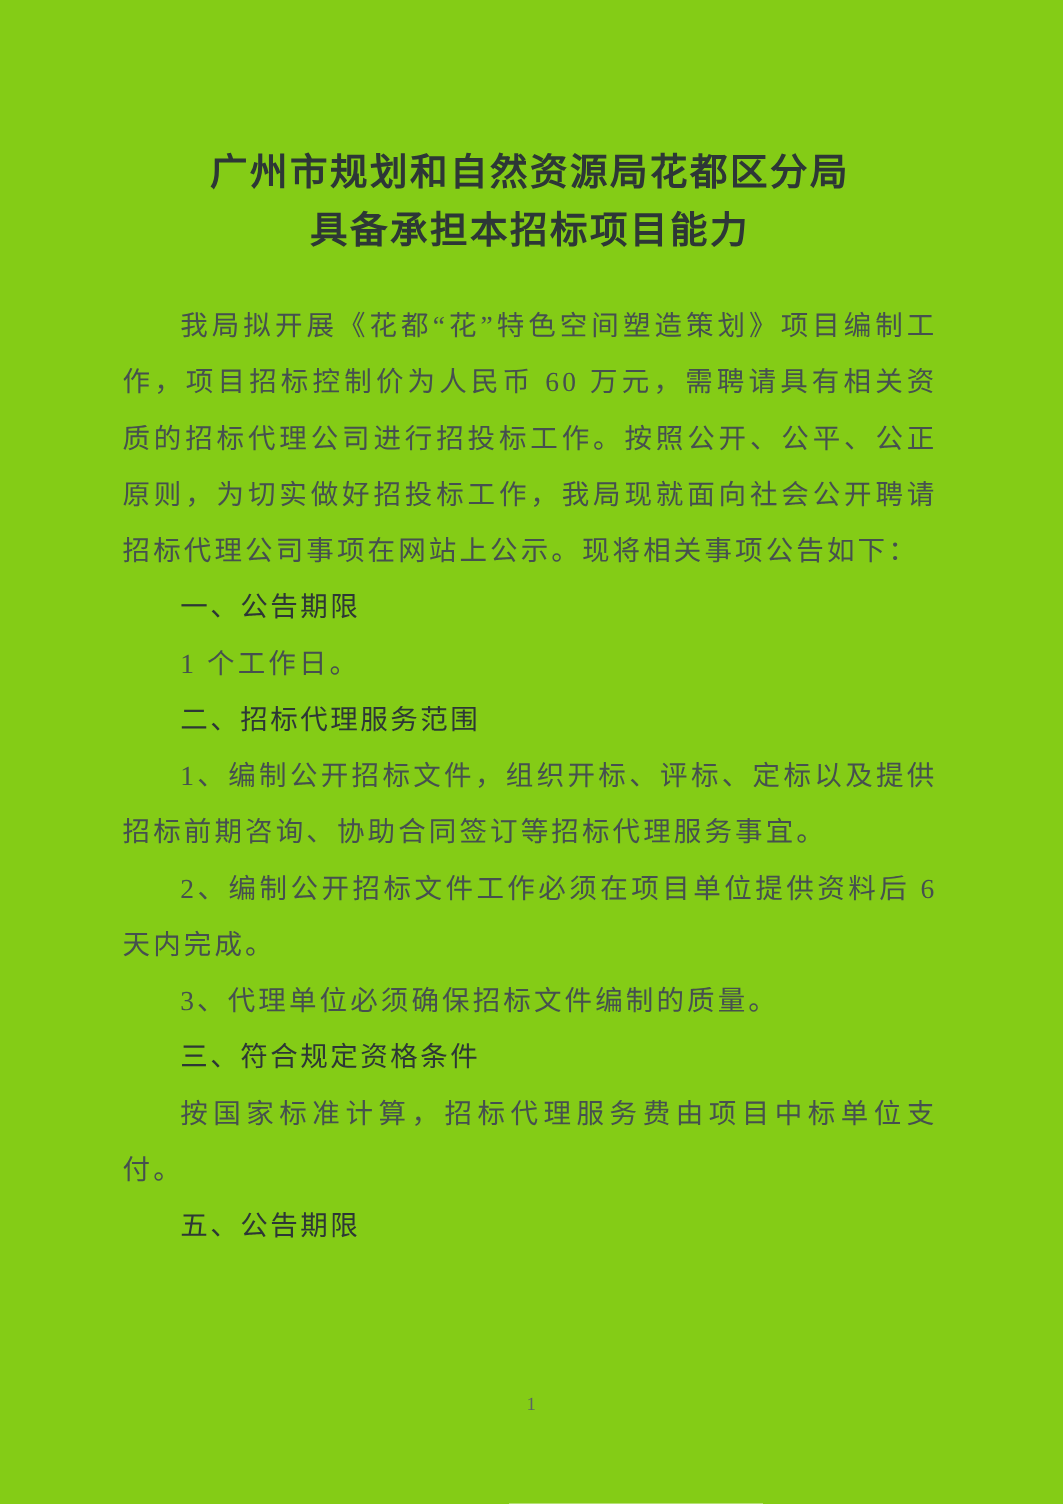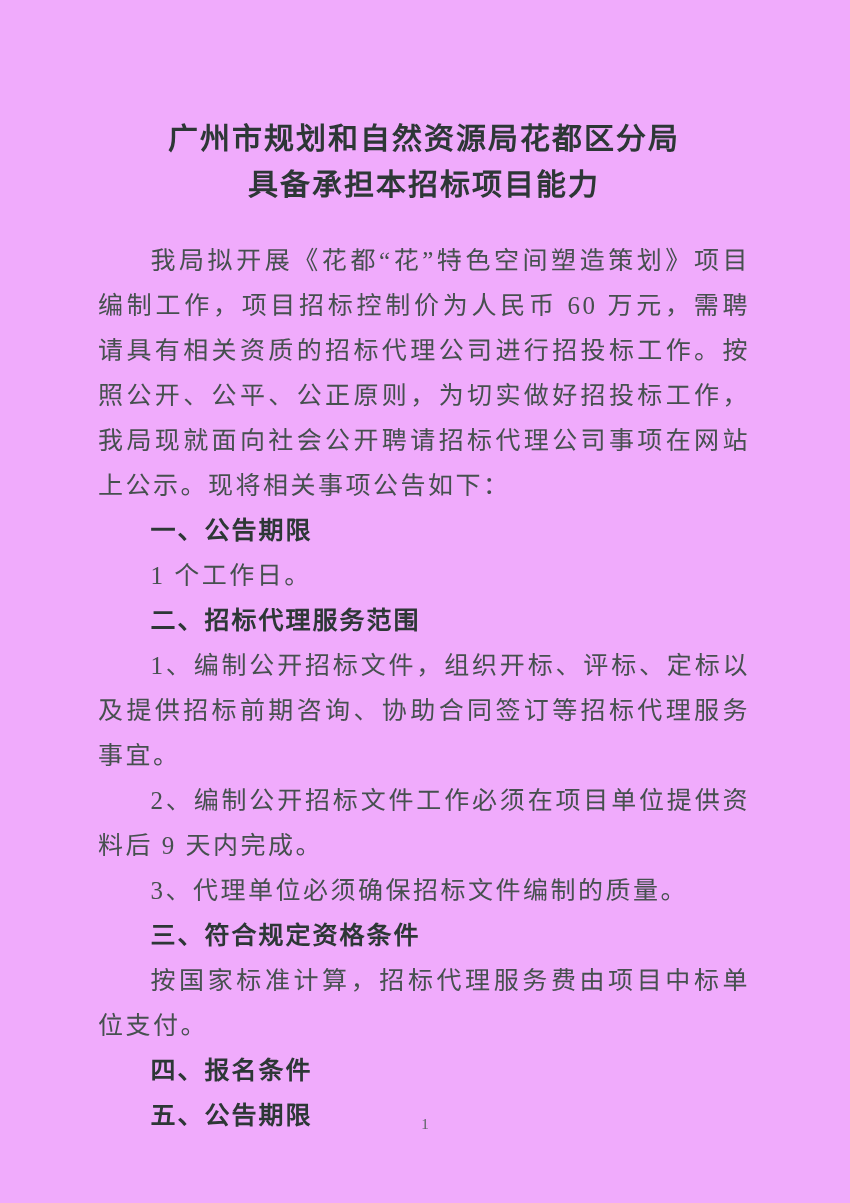--- a/index.html
+++ b/index.html
@@ -5,53 +5,53 @@
   html, body {
     margin: 0;
     padding: 0;
     background: #ffffff;
   }
   .page {
     position: relative;
     width: 850px;
     height: 1203px;
     margin: 0 auto;
-    background: #f0abfc;
+    background: #84cc16;
     box-sizing: border-box;
     padding: 96px 100px 0 98px;
     overflow: hidden;
   }
   .title {
     text-align: center;
     font-family: "Liberation Sans", sans-serif;
     font-weight: 700;
     font-size: 30px;
     line-height: 46px;
     color: #2d3736;
     letter-spacing: 2px;
   }
   .title .t-line {
     display: block;
   }
   .content {
     margin-top: 30px;
     font-family: "Liberation Serif", serif;
-    font-size: 25px;
+    font-size: 22px;
     line-height: 45px;
     color: #46504f;
     letter-spacing: 2.5px;
     text-align: justify;
   }
   .content p {
     margin: 0;
     text-indent: 2.1em;
   }
   .content p.heading {
     font-family: "Liberation Sans", sans-serif;
-    font-weight: 700;
+    font-weight: 400;
     color: #2d3736;
     letter-spacing: 2px;
   }
   .page-num {
     position: absolute;
     bottom: 70px;
     left: 0;
     right: 0;
     text-align: center;
     font-family: "Liberation Serif", serif;
@@ -73,27 +73,26 @@
 
   <main class="content">
 
     <p>我局拟开展《花都“花”特色空间塑造策划》项目编制工作，项目招标控制价为人民币 60 万元，需聘请具有相关资质的招标代理公司进行招投标工作。按照公开、公平、公正原则，为切实做好招投标工作，我局现就面向社会公开聘请招标代理公司事项在网站上公示。现将相关事项公告如下：</p>
 
     <p class="heading">一、公告期限</p>
     <p>1 个工作日。</p>
 
     <p class="heading">二、招标代理服务范围</p>
     <p>1、编制公开招标文件，组织开标、评标、定标以及提供招标前期咨询、协助合同签订等招标代理服务事宜。</p>
-    <p>2、编制公开招标文件工作必须在项目单位提供资料后 9 天内完成。</p>
+    <p>2、编制公开招标文件工作必须在项目单位提供资料后 6 天内完成。</p>
     <p>3、代理单位必须确保招标文件编制的质量。</p>
 
     <p class="heading">三、符合规定资格条件</p>
     <p>按国家标准计算，招标代理服务费由项目中标单位支付。</p>
 
-    <p class="heading">四、报名条件</p>
 
     <p class="heading">五、公告期限</p>
 
   </main>
 
   <div class="page-num">1</div>
 
 </div>
 
 </body></html>

